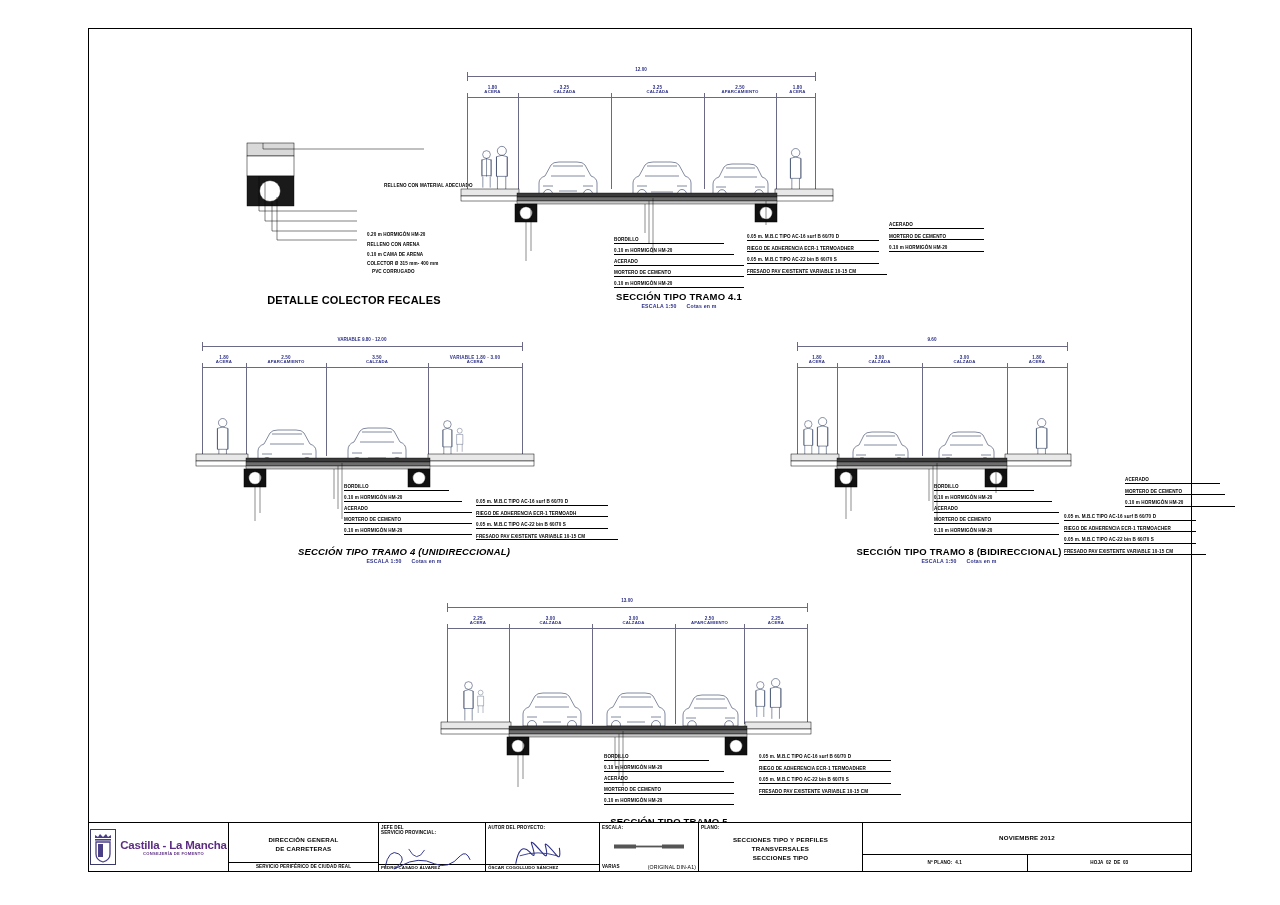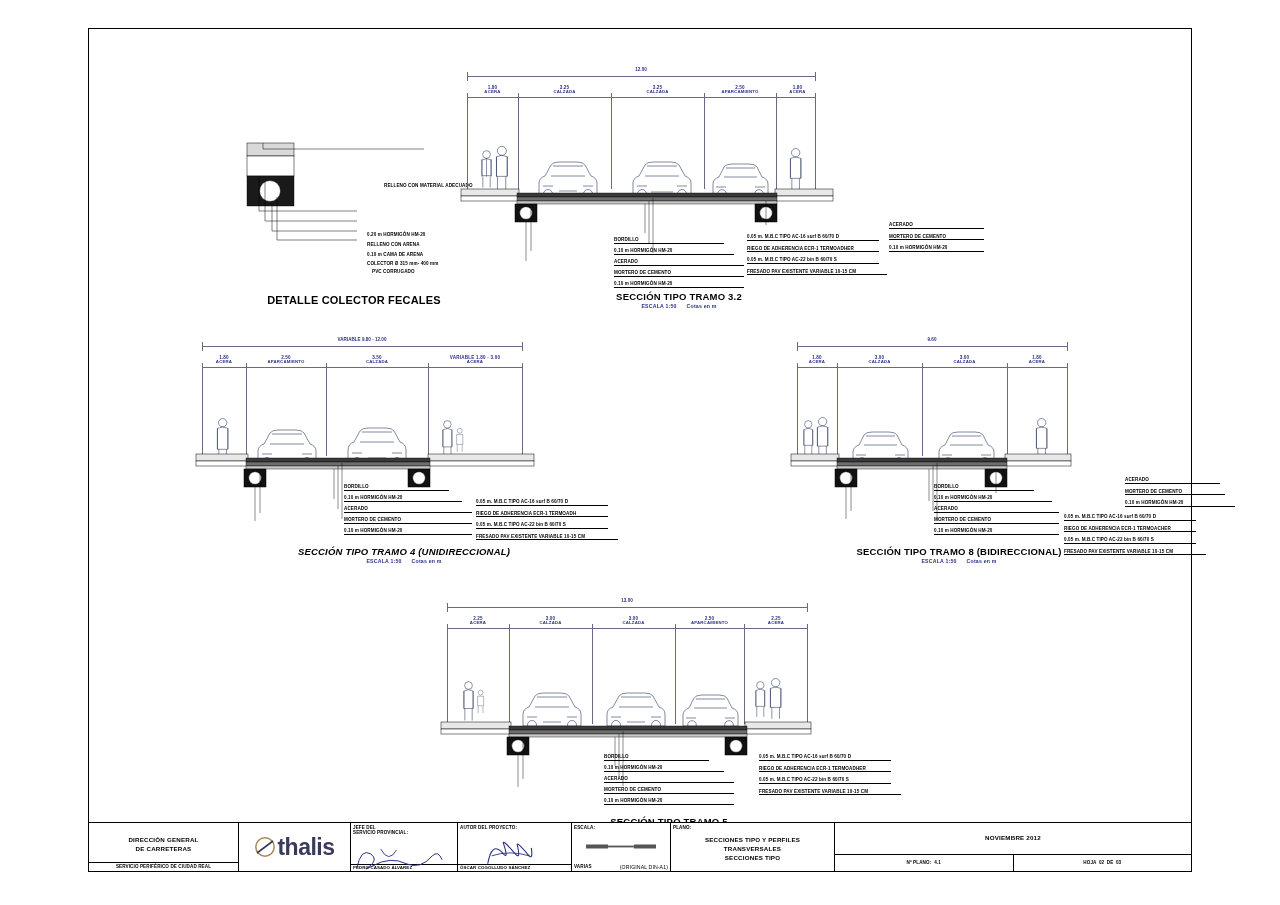--- a/index.html
+++ b/index.html
@@ -198,21 +198,21 @@
       <div class="callout calloutline" style="display:block;width:132px;margin-top:5px;">0.05 m. M.B.C TIPO AC-22 bin B 60/70 S</div>
       <div class="callout calloutline" style="display:block;width:140px;margin-top:5px;">FRESADO PAV EXISTENTE VARIABLE 10-15 CM</div>
     </div>
 
     <div class="abs" style="left:430px;top:163px;">
       <div class="callout calloutline" style="display:block;width:95px;">ACERADO</div>
       <div class="callout calloutline" style="display:block;width:95px;margin-top:5px;">MORTERO DE CEMENTO</div>
       <div class="callout calloutline" style="display:block;width:95px;margin-top:5px;">0.10 m HORMIGÓN HM-20</div>
     </div>
 
-    <div class="abs sectitle" style="left:130px;top:232px;width:180px;">SECCIÓN TIPO TRAMO 3.2</div>
+    <div class="abs sectitle" style="left:130px;top:232px;width:180px;">SECCIÓN TIPO TRAMO 4.1</div>
     <div class="abs secsub" style="left:130px;top:244px;width:180px;">
       <span>ESCALA 1:50</span><span class="sp"></span><span>Cotas en m</span>
     </div>
   </div>
 
   <div class="abs" style="left:105px;top:285px;width:430px;height:265px;">
     <div class="abs dline" style="left:8px;top:32px;width:320px;"></div>
     <div class="abs vline" style="left:8px;top:28px;height:9px;"></div>
     <div class="abs vline" style="left:328px;top:28px;height:9px;"></div>
     <div class="abs totaldim" style="left:118px;top:23px;width:100px;">VARIABLE 9.80 - 12.00</div>
@@ -551,38 +551,45 @@
     <div class="abs sectitle" style="left:130px;top:247px;width:200px;">SECCIÓN TIPO TRAMO 5</div>
     <div class="abs secsub" style="left:130px;top:259px;width:200px;">
       <span>ESCALA 1:50</span><span class="sp"></span><span>Cotas en m</span>
     </div>
   </div>
 
 </div>
 
 <div id="titleblock">
 
+  <div class="tb-cell" style="width:140px;">
+    <div class="ctr" style="padding:0 3px;gap:4px;">
+      <div class="crest">
+        <svg width="24" height="32" viewBox="0 0 24 32">
+          <path d="M4 6 L4 3 L7 5 L9 2 L12 5 L15 2 L17 5 L20 3 L20 6 Z" fill="#4a3f86"></path>
+          <rect x="4" y="7" width="16" height="1.6" fill="#4a3f86"></rect>
+          <path d="M5 10 L19 10 L19 22 Q19 28 12 30 Q5 28 5 22 Z" fill="#fff" stroke="#4a3f86" stroke-width="1.3"></path>
+          <rect x="7" y="12" width="5" height="13" fill="#4a3f86"></rect>
+        </svg>
+      </div>
+      <div style="display:flex;flex-direction:column;align-items:center;">
+        <div class="clm-name">Castilla - La Mancha</div>
+        <div class="clm-sub">CONSEJERÍA DE FOMENTO</div>
+      </div>
+    </div>
+  </div>
 
   <div class="tb-cell" style="width:150px;">
     <div class="ctr" style="flex-direction:column;padding-top:5px;">
       <div class="tb-mid">DIRECCIÓN GENERAL</div>
       <div class="tb-mid">DE CARRETERAS</div>
     </div>
     <div style="border-top:1.1px solid #000;text-align:center;padding:1px 0 1.5px;" class="tb-tiny">SERVICIO PERIFÉRICO DE CIUDAD REAL</div>
   </div>
 
-  <div class="tb-cell" style="width:112px;">
-    <div class="ctr" style="gap:1px;">
-      <svg width="22" height="22" viewBox="0 0 22 22">
-        <circle cx="11" cy="11" r="9.2" fill="none" stroke="#a8874e" stroke-width="1.5"></circle>
-        <path d="M3 17 Q11 11 19 5" stroke="#3a3a5c" stroke-width="1.6" fill="none"></path>
-      </svg>
-      <span class="thalis">thalis</span>
-    </div>
-  </div>
 
   <div class="tb-cell" style="width:107px;">
     <div class="tb-tiny" style="padding:1.5px 2px 0;">JEFE DEL</div>
     <div class="tb-tiny" style="padding:0 2px;">SERVICIO PROVINCIAL:</div>
     <div style="flex:1;position:relative;">
       <svg class="sigwrap" viewBox="0 0 107 30">
         <path d="M6 24 Q10 4 20 10 Q28 16 18 23 Q10 28 22 22 Q40 12 56 20 Q70 26 82 12 Q88 6 92 16" fill="none" stroke="#2b2f86" stroke-width="1"></path>
         <path d="M30 5 Q38 20 46 6" fill="none" stroke="#2b2f86" stroke-width=".9"></path>
       </svg>
     </div>

